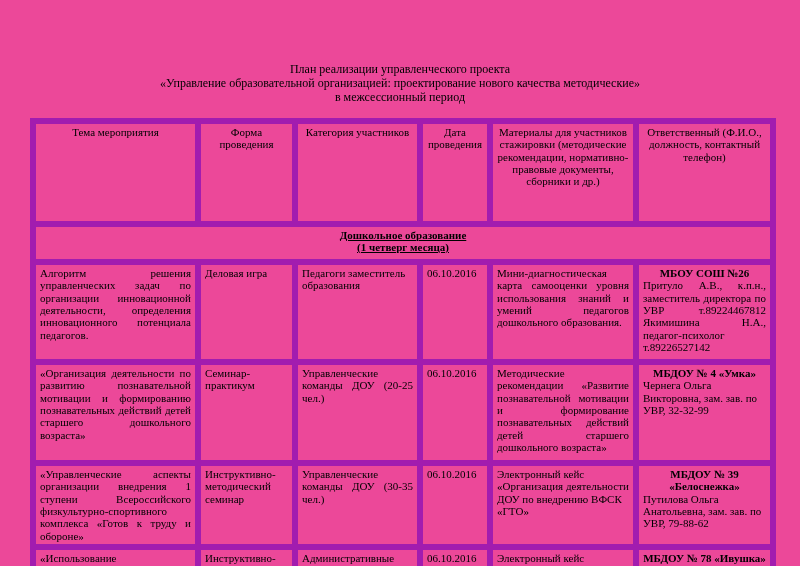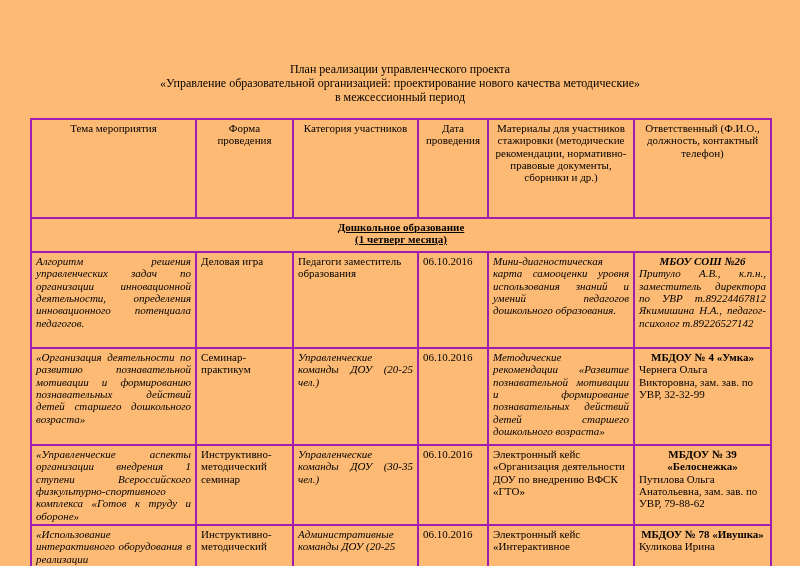--- a/index.html
+++ b/index.html
@@ -1,19 +1,19 @@
 <!DOCTYPE html>
 <html><head>
 <meta charset="utf-8">
 <style>
   html, body { margin: 0; padding: 0; background: #ffffff; }
   .page {
     width: 800px;
     height: 566px;
-    background: #fdba74;
+    background: #ec4899;
     overflow: hidden;
     font-family: "Liberation Serif", serif;
     color: #000000;
     box-sizing: border-box;
     padding-top: 62px;
   }
   .doc-title {
     text-align: center;
     font-size: 12px;
     line-height: 14px;
@@ -22,29 +22,29 @@
   table.plan-table {
     border-collapse: collapse;
     table-layout: fixed;
     width: 740px;
     margin-left: 30px;
     margin-top: 14px;
     font-size: 11px;
     line-height: 1.12;
   }
   table.plan-table td {
-    border: 2px solid #a21caf;
+    border: 6px solid #a21caf;
     padding: 2px 4px;
     vertical-align: top;
     word-wrap: break-word;
     overflow: hidden;
   }
   td.th { text-align: center; vertical-align: top; }
   td.vm { vertical-align: middle; }
-  .just { text-align: justify; font-style: italic; }
+  .just { text-align: justify; }
   .ctr  { text-align: left; }
   .lft  { text-align: left; }
   td.section {
     text-align: center;
     font-weight: bold;
     height: 28px;
     vertical-align: middle;
   }
   .u { text-decoration: underline; }
   .b { font-weight: bold; }

